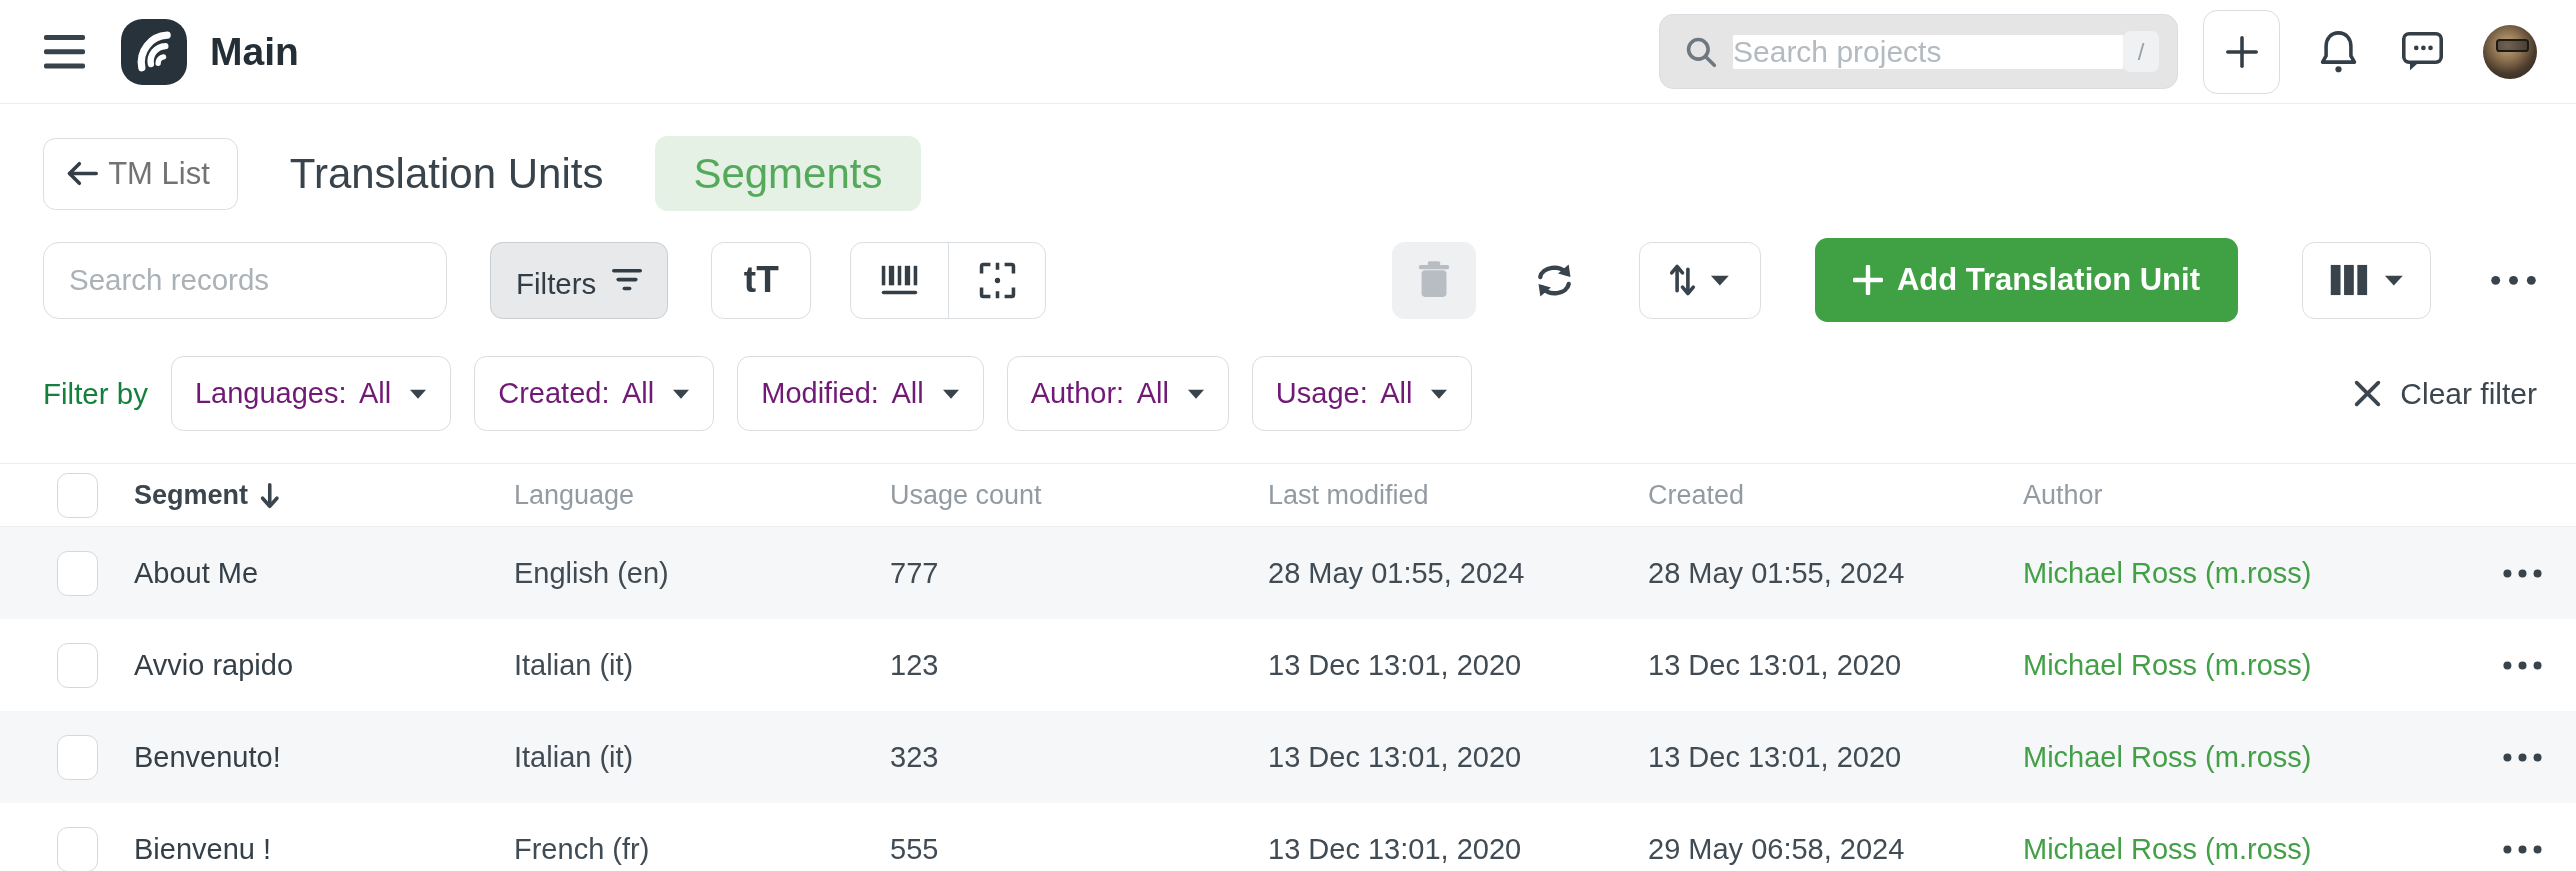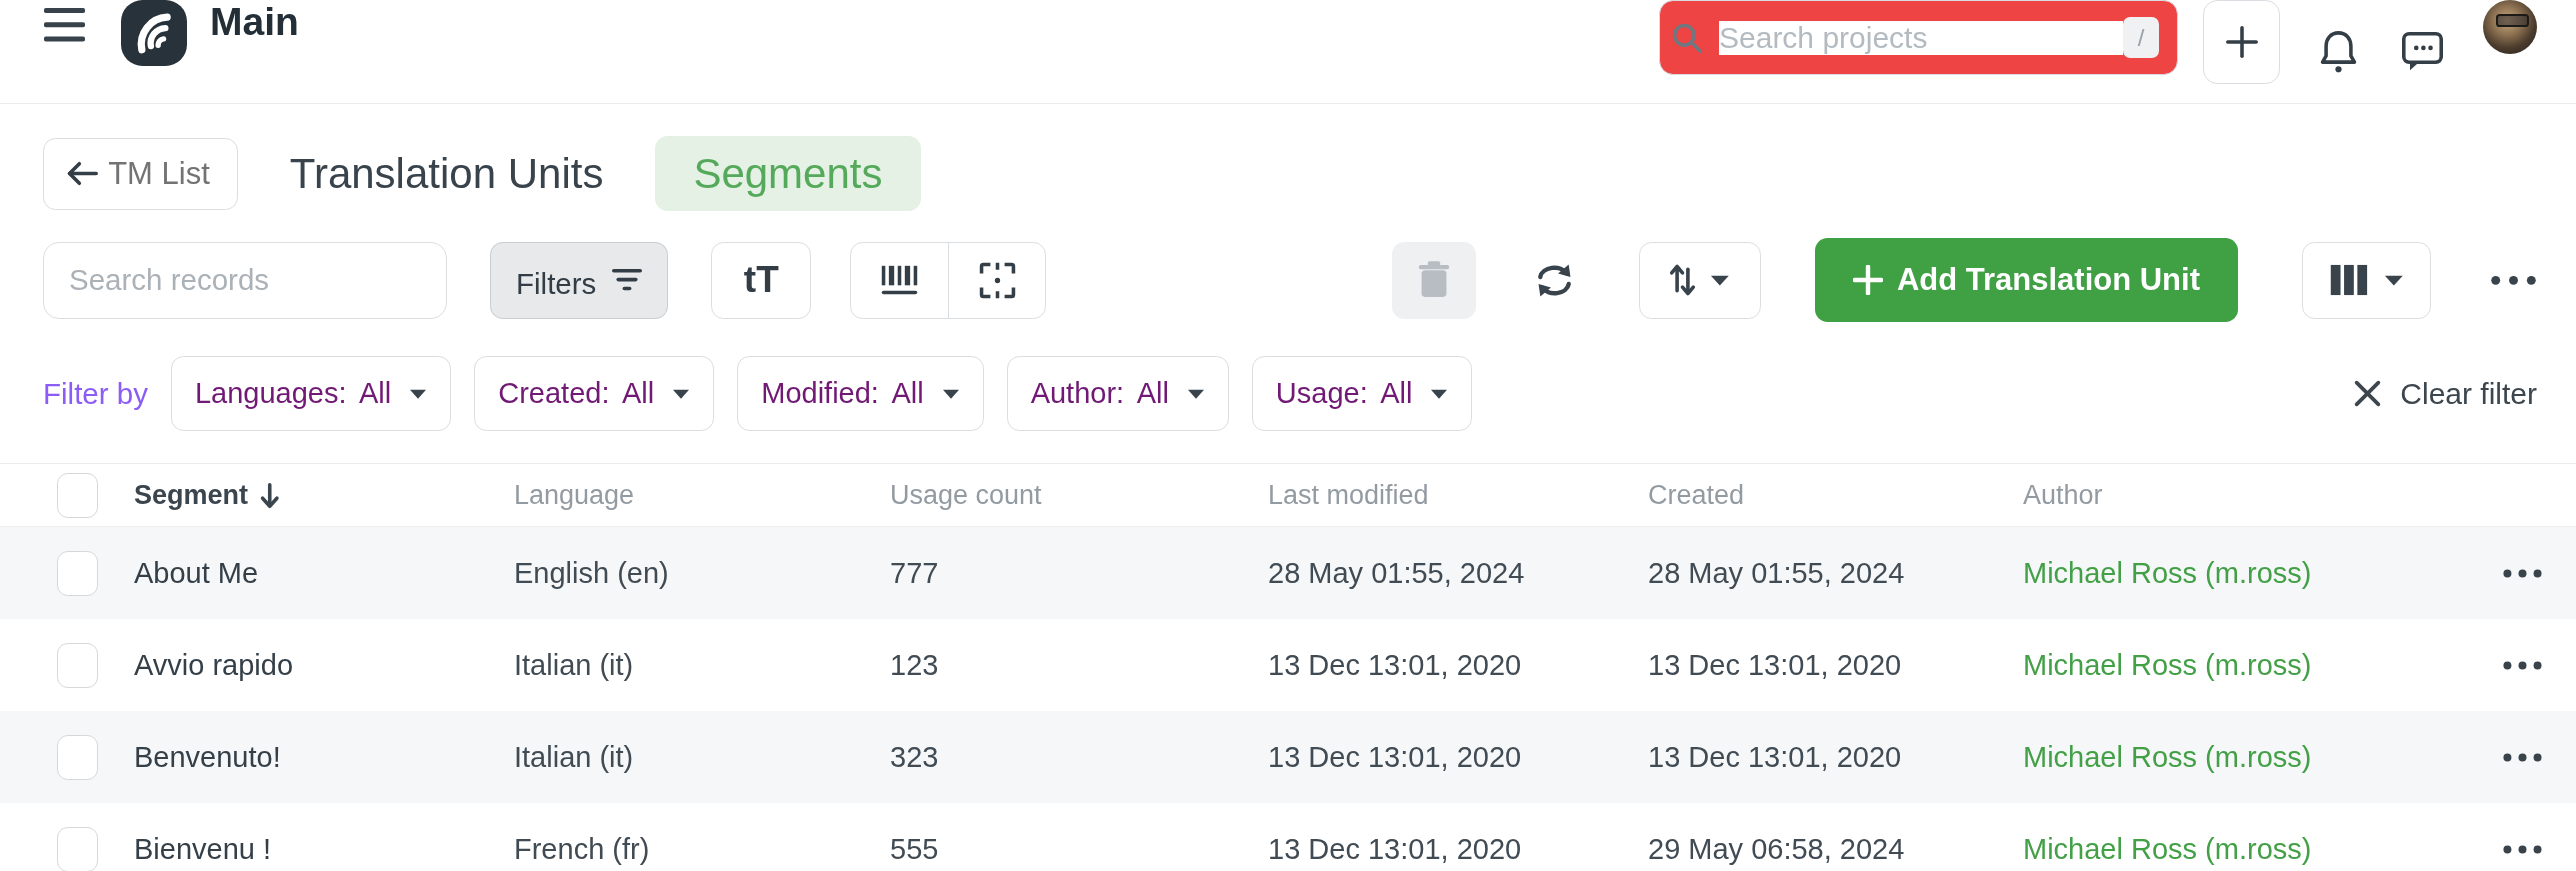--- a/index.html
+++ b/index.html
@@ -1,30 +1,30 @@
 <!DOCTYPE html>
 <html style="font-size:14.3px"><head>
 <meta charset="utf-8">
 <style>
   * { margin:0; padding:0; box-sizing:border-box; }
   html,body { width:2576px; height:871px; overflow:hidden; background:#fff;
     font-family:"Liberation Sans", sans-serif; color:#38424b; }
 
   
-  .topbar { height:104px; display:flex; padding:0 39px;
+  .topbar { height:104px; display:flex; align-items:center; padding:0 39px;
     border-bottom:1.8px solid #ecedef; }
   .icon-btn { background:none; border:none; cursor:pointer; display:flex;
     align-items:center; justify-content:center; }
   .hamburger { width:50px; height:50px; }
   .logo { width:66px; height:66px; border-radius:21.5px; background:#27323b;
     margin-left:32px; display:flex; align-items:center; justify-content:center; }
   .app-title { font-size:39px; font-weight:bold; color:#242e37; margin-left:23px; }
   .spacer { flex:1; }
   .search-box { width:519px; height:75px; border:1.8px solid #d9dde1; border-radius:14.3px;
-    display:flex; align-items:center; padding:0 18px 0 11px; background:#ef4444; }
+    display:flex; align-items:center; padding:0 18px 0 25px; background:#e5e5e5; }
   .search-box input { border:none; outline:none; flex:1; font-size:30px;
     font-family:"Liberation Sans", sans-serif; color:#38424b; margin-left:16px; min-width:0; }
   .search-box input::placeholder { color:#b3bac0; }
   .shortcut-badge { width:36px; height:41px; background:#eff1f2; border-radius:7.2px;
     color:#9aa2a9; font-size:24px; display:flex; align-items:center; justify-content:center; }
   .plus-btn { width:77px; height:84px; border:1.8px solid #d9dde1; border-radius:14.3px;
     background:#fff; margin-left:25px; }
   .bell-btn { margin-left:39px; } .chat-btn { margin-left:43px; }
   .avatar { width:54px; height:54px; border-radius:50%; margin-left:39px; overflow:hidden;
     background:radial-gradient(circle at 45% 38%, #c9a87c 0%, #8a6f50 34%, #4a3b2c 62%, #23201c 100%);
@@ -62,21 +62,21 @@
   .refresh-btn { margin-left:41px; }
   .sort-btn { margin-left:47px; width:122px; gap:14.3px; }
   .add-btn { margin-left:38px; height:84px; background:#3fa044; border:none; border-radius:12.5px;
     display:flex; align-items:center; padding:0 38px; cursor:pointer; }
   .add-btn span { color:#fff; font-size:31px; font-weight:bold; margin-left:14.3px; }
   .cols-btn { margin-left:48px; width:129px; gap:16px; }
   .more-btn { margin-left:43px; }
 
   
   .filterbar { display:flex; align-items:center; padding:0 39px 0 43px; margin-top:34px; }
-  .filterbar-label { font-size:29.5px; color:#8b5cf6; }
+  .filterbar-label { font-size:29.5px; color:#15803d; }
   .chip { height:75px; border:1.8px solid #dadde0; border-radius:12.5px; background:#fff;
     display:flex; align-items:center; padding:0 23px; margin-left:23px; cursor:pointer;
     font-size:29px; color:#701a75; }
   .chip .chip-value { margin-left:12.5px; }
   .chip svg { margin-left:18px; }
   .clear-btn { display:flex; align-items:center; background:none; border:none; cursor:pointer; }
   .clear-btn span { font-size:30px; color:#3c464f; margin-left:18px; }
 
   
   .table { margin-top:32px; border-top:1.8px solid #ebedee; }

